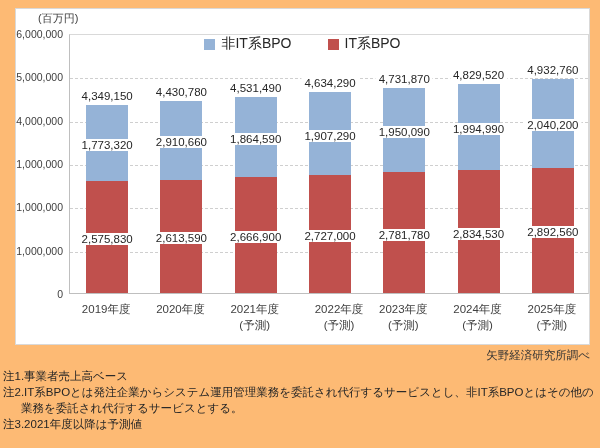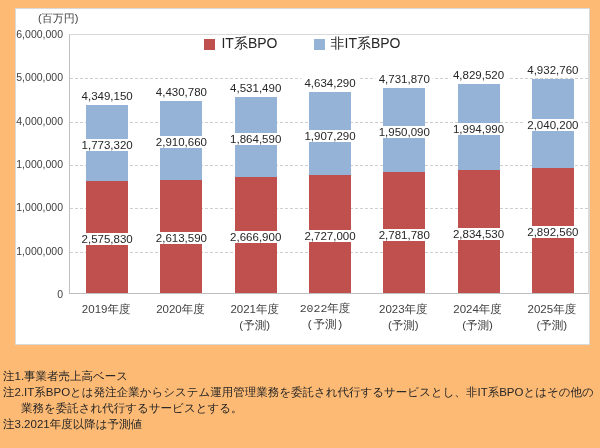--- a/index.html
+++ b/index.html
@@ -107,26 +107,26 @@
   .footnote-line.indent { padding-left: 18px; }
 </style>
 </head>
 <body>
 
 <div class="page">
   <div class="chart-box">
     <div class="unit-label">(百万円)</div>
     <div class="legend" id="legend">
         <span class="legend-item">
+          <span class="legend-swatch" style="background: rgb(149, 179, 215);"></span>
+          <span>非IT系BPO</span>
+        </span>
+        <span class="legend-item">
           <span class="legend-swatch" style="background: rgb(192, 80, 77);"></span>
           <span>IT系BPO</span>
-        </span>
-        <span class="legend-item">
-          <span class="legend-swatch" style="background: rgb(149, 179, 215);"></span>
-          <span>非IT系BPO</span>
         </span>
       </div>
     <div class="plot" id="plot">
         <div class="gridline" style="top: 216.667px;"></div>
         <div class="gridline" style="top: 173.333px;"></div>
         <div class="gridline" style="top: 130px;"></div>
         <div class="gridline" style="top: 86.6667px;"></div>
         <div class="gridline" style="top: 43.3333px;"></div>
         <div class="bar-segment" style="left: 16.1429px; bottom: 0px; width: 42px; height: 111.619px; background: rgb(192, 80, 77);"></div>
         <div class="bar-segment" style="left: 16.1429px; bottom: 111.619px; width: 42px; height: 76.8439px; background: rgb(149, 179, 215);"></div>
@@ -177,37 +177,38 @@
         <div class="x-tick" style="left: 90.1429px; top: 292px;">
           <div>2019年度</div>
         </div>
         <div class="x-tick" style="left: 164.429px; top: 292px;">
           <div>2020年度</div>
         </div>
         <div class="x-tick" style="left: 238.714px; top: 292px;">
           <div>2021年度</div>
           <div>(予測)</div>
         </div>
-        <div class="x-tick" style="left: 309px; top: 292px; font-family: Liberation Mono, monospace;">
+        <div class="x-tick" style="left: 323px; top: 292px;">
           <div>2022年度</div>
           <div>(予測)</div>
         </div>
         <div class="x-tick" style="left: 387.286px; top: 292px;">
           <div>2023年度</div>
           <div>(予測)</div>
         </div>
         <div class="x-tick" style="left: 461.571px; top: 292px;">
           <div>2024年度</div>
           <div>(予測)</div>
         </div>
         <div class="x-tick" style="left: 535.857px; top: 292px;">
           <div>2025年度</div>
           <div>(予測)</div>
         </div>
       </div>
   </div>
+  <div class="source">矢野経済研究所調べ</div>
   <div class="footnotes" id="footnotes">
       <div class="footnote-line">注1.事業者売上高ベース</div>
       <div class="footnote-line">注2.IT系BPOとは発注企業からシステム運用管理業務を委託され代行するサービスとし、非IT系BPOとはその他の</div>
       <div class="footnote-line indent">業務を委託され代行するサービスとする。</div>
       <div class="footnote-line">注3.2021年度以降は予測値</div>
     </div>
 </div>
 
 </body></html>

